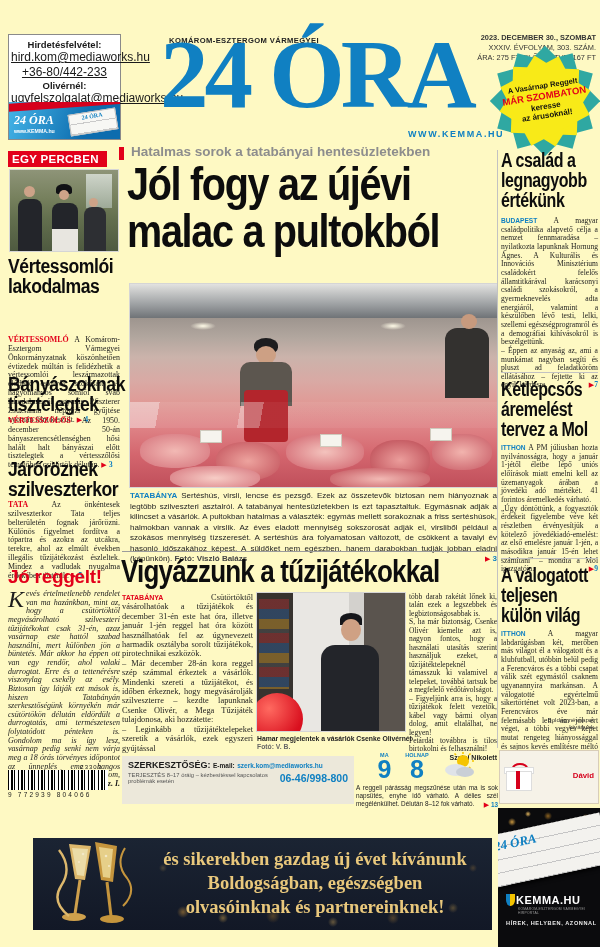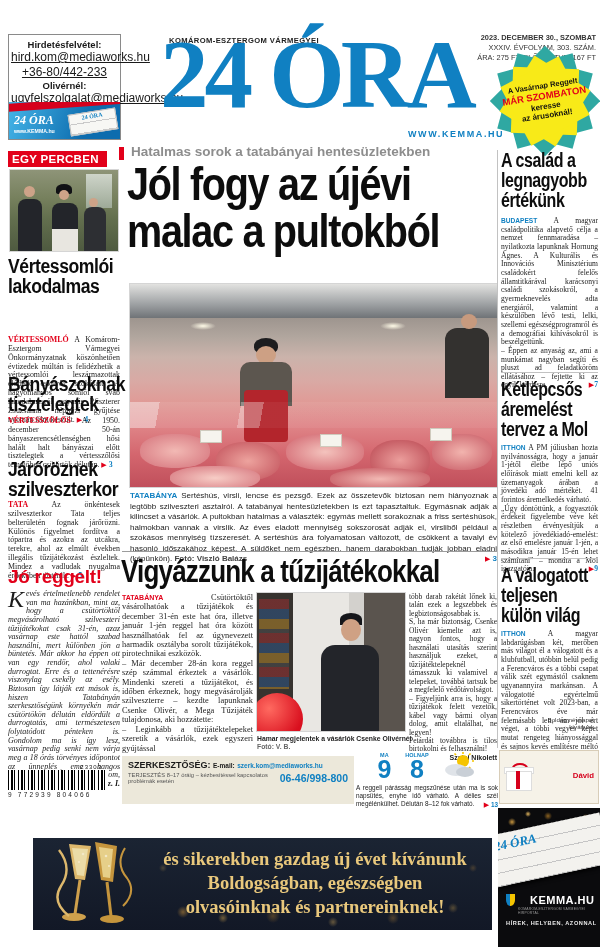--- a/index.html
+++ b/index.html
@@ -1,16 +1,16 @@
 <!DOCTYPE html>
 <html><head>
 <meta charset="utf-8">
 <style>
   html,body{margin:0;padding:0;background:#e8e8e8;}
-  #page{position:relative;width:600px;height:947px;background:#ffffff;margin:0 auto;
+  #page{position:relative;width:600px;height:947px;background:#fef9c3;margin:0 auto;
         font-family:"Liberation Sans",sans-serif;color:#1a1a1a;overflow:hidden;}
   .abs{position:absolute;}
   .cond{transform-origin:left top;}
 
   
   .adbox{left:8px;top:34px;width:113px;height:106px;border:1px solid #8a8a8a;box-sizing:border-box;background:#fff;}
   .adbox-top{padding:4px 2px 0;text-align:center;}
   .adbox-t{font-size:9.5px;font-weight:bold;}
   .adbox-s{font-size:12px;line-height:1.25;text-decoration:underline;}
   .adbox-blue{position:absolute;left:0;right:0;bottom:0;height:37px;overflow:hidden;
@@ -147,21 +147,21 @@
       radial-gradient(circle 3px at 14px 14px,#c9973f,transparent 4px),
       radial-gradient(circle 2px at 30px 6px,#e0b45e,transparent 3px),
       radial-gradient(circle 3px at 88px 10px,#b07c2c,transparent 4px),
       radial-gradient(circle 2px at 70px 20px,#d8a94e,transparent 3px),
       radial-gradient(circle 3px at 50px 8px,#8a6120,transparent 4px),
       #0b0b0d;overflow:hidden;}
   .ka-paper{position:absolute;left:-8px;top:16px;width:116px;height:52px;background:#f3f2ee;transform:rotate(-12deg);
             box-shadow:0 2px 4px #000;padding:2px 6px;box-sizing:border-box;
             background-image:repeating-linear-gradient(180deg,transparent 0 12px,#c5c5c5 12px 13px);}
   .ka-paper .t{font-family:"Liberation Serif",serif;font-weight:bold;font-style:italic;color:#1080c2;font-size:13px;}
-  .ka-logo{position:absolute;left:8px;top:86px;display:flex;align-items:flex-start;gap:15px;}
+  .ka-logo{position:absolute;left:8px;top:86px;display:flex;align-items:flex-start;gap:1px;}
   .ka-shield{width:9px;height:12px;border-radius:0 0 50% 50%;background:linear-gradient(90deg,#1080c2 50%,#f5c400 50%);flex:none;}
   .ka-site{color:#fff;font-weight:bold;font-size:11px;letter-spacing:.5px;}
   .ka-sub{position:absolute;left:20px;top:99px;font-size:3.4px;color:#9a9a9a;letter-spacing:.2px;}
   .ka-tag{position:absolute;left:8px;top:112px;font-size:5.6px;font-weight:bold;color:#e8e8e8;letter-spacing:.6px;}
 
   
   .banner{left:33px;top:838px;width:459px;height:92px;background:
       radial-gradient(circle 5px at 150px 74px,#c9913b88,transparent 6px),
       radial-gradient(circle 4px at 190px 80px,#d8a94e77,transparent 5px),
       radial-gradient(circle 6px at 240px 78px,#b07c2c66,transparent 7px),

